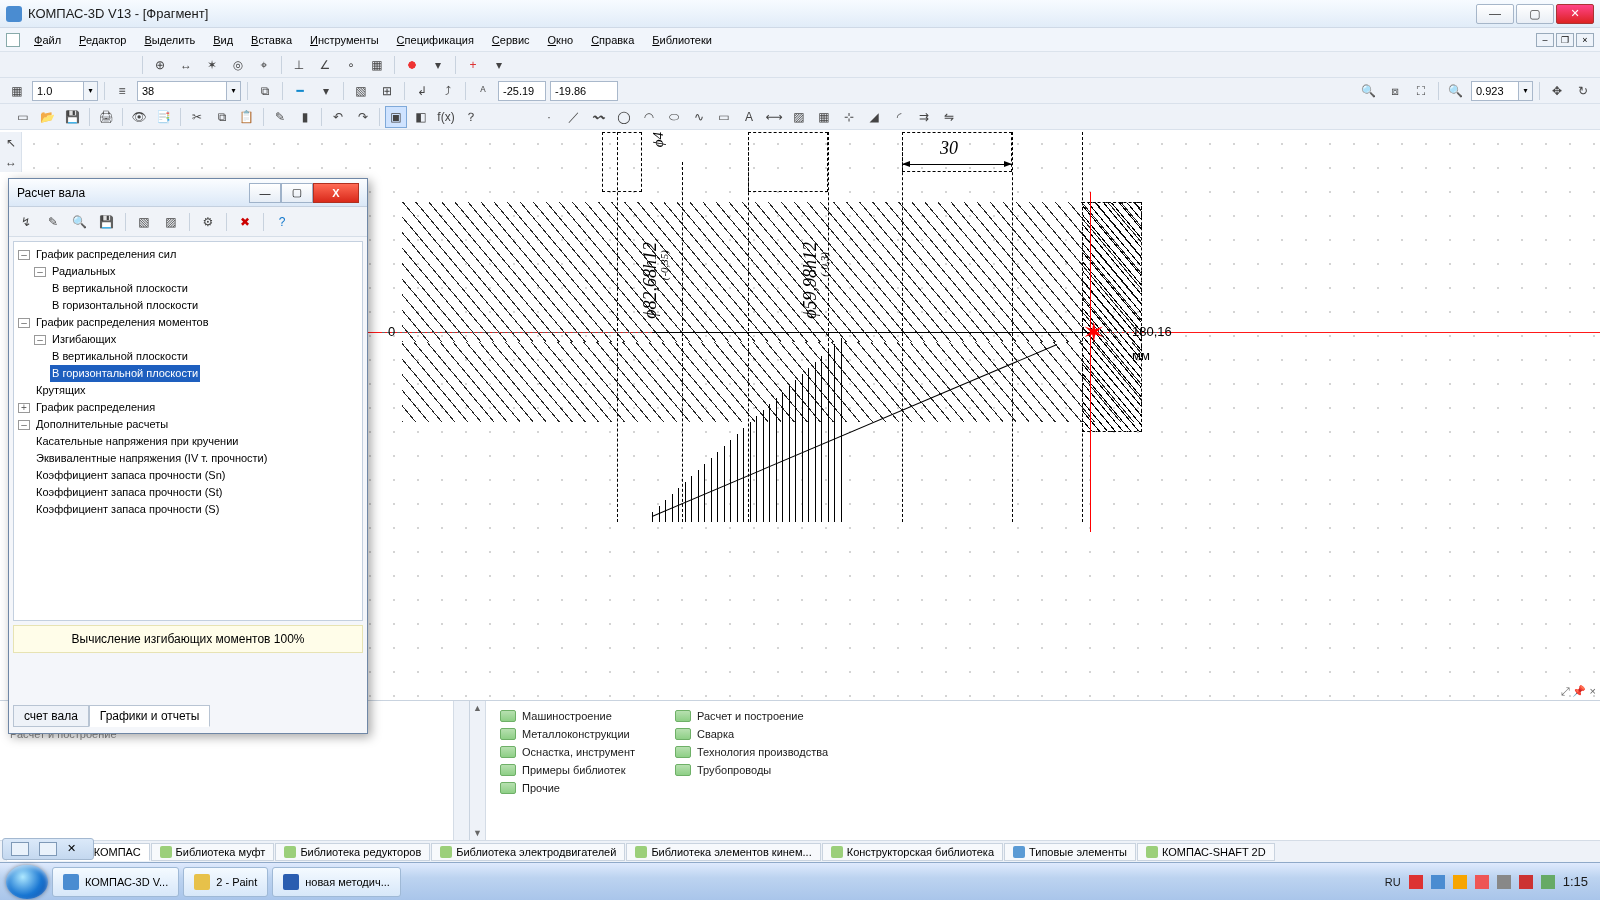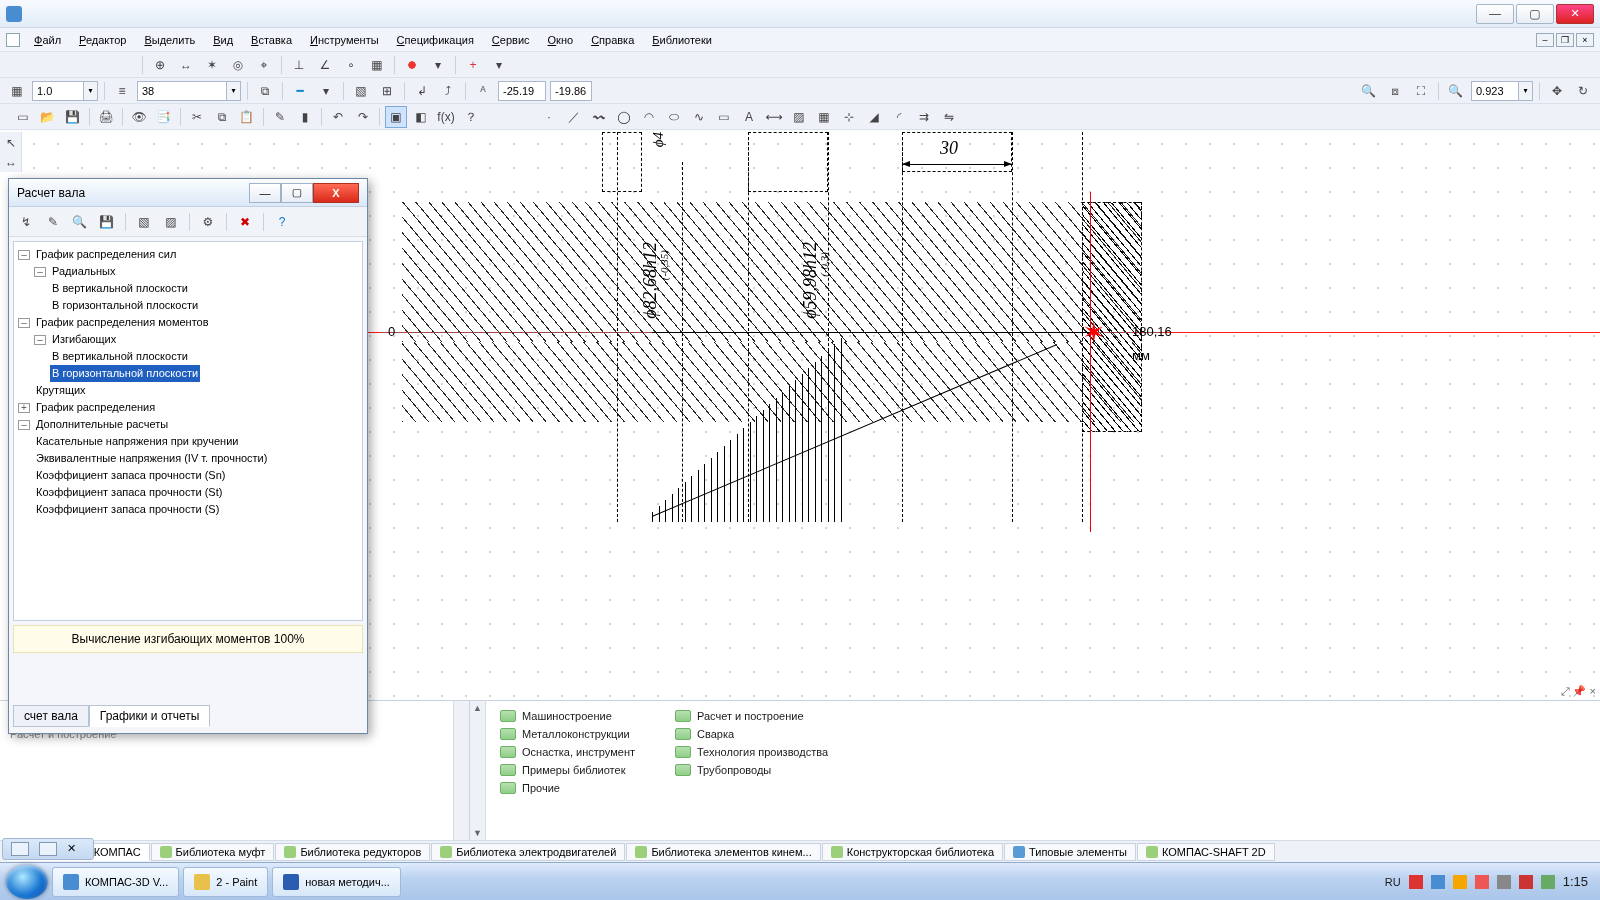--- a/index.html
+++ b/index.html
@@ -122,20 +122,21 @@
 .dlg-tab.active{background:#fff;border-bottom-color:#fff;}
 
 
 .g{font-size:12px;line-height:1;color:#444;}
 </style>
 </head>
 <body>
 
 <div class="titlebar">
   <div class="app-icon"></div>
+  <div class="title">КОМПАС-3D V13 - [Фрагмент]</div>
   <div class="win-ctrl">
     <div class="win-btn">
         <span class="g">—</span>
       </div>
     <div class="win-btn">
         <span class="g">▢</span>
       </div>
     <div class="win-btn close">
         <span>✕</span>
       </div>
@@ -247,21 +248,21 @@
       <span class="g">↲</span>
     </div>
   <div class="tb-btn">
       <span class="g">⤴</span>
     </div>
   <div class="tb-sep"></div>
   <div class="tb-btn">
       <span class="g">ᴬ</span>
     </div>
   <input class="tb-input" style="width: 48px;" value="-25.19">
-  <input class="tb-input" style="width: 42px;" value="-19.86">
+  <input class="tb-input" style="width: 68px;" value="-19.86">
 
   <div style="flex:1"></div>
   <div class="tb-btn">
       <span class="g">🔍</span>
     </div>
   <div class="tb-btn">
       <span class="g">⧈</span>
     </div>
   <div class="tb-btn">
       <span class="g">⛶</span>

